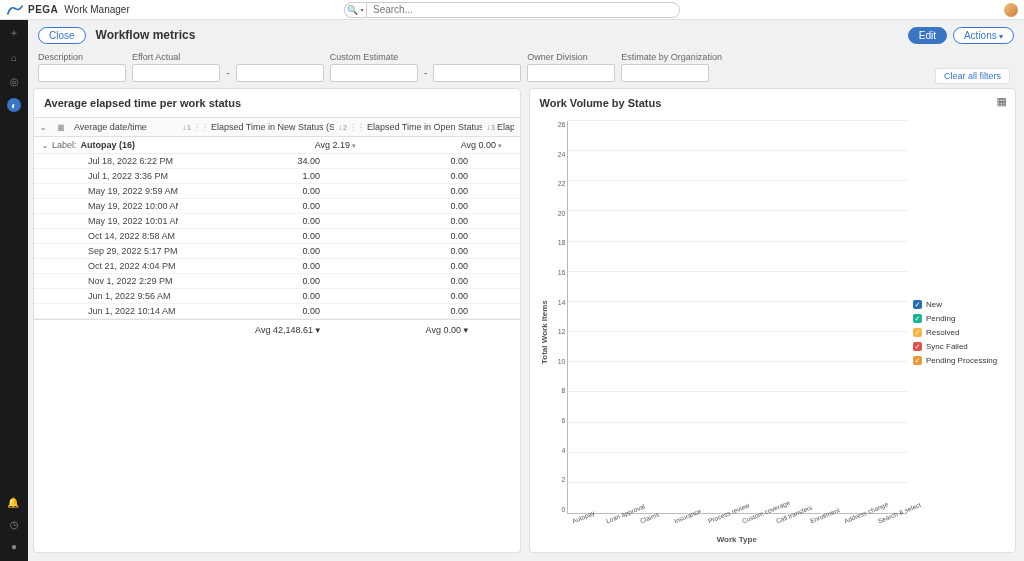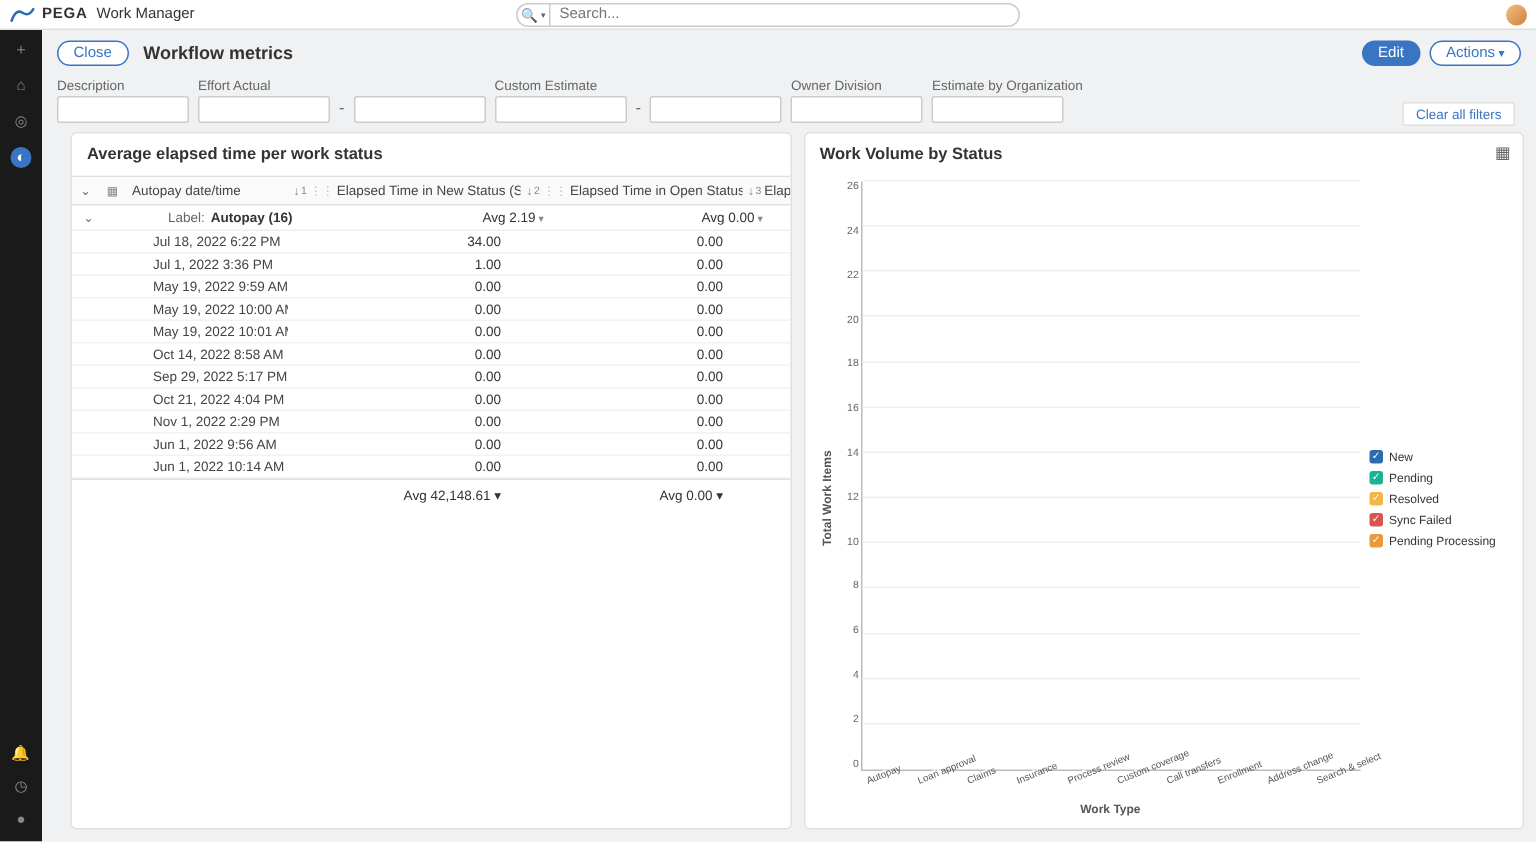--- a/index.html
+++ b/index.html
@@ -27,41 +27,41 @@
 .hdr-right { margin-left: auto; display: flex; gap: 6px; }
 .filter-bar { background: #eff1f3; padding: 2px 10px 6px 10px; display: flex; gap: 6px; align-items: flex-end; position: relative; }
 .filter-group { display: flex; flex-direction: column; gap: 2px; }
 .filter-label { font-size: 9px; color: #666; }
 .filter-input { height: 18px; border: 1px solid #ccc; border-radius: 2px; background: #fff; font-size: 10px; padding: 0 4px; }
 .filter-w1 { width: 88px; }
 .filter-w2 { width: 88px; }
 .filter-w3 { width: 88px; }
 .dash { align-self: flex-end; padding-bottom: 4px; color: #666; }
 .clear-filters { position: absolute; right: 14px; top: 18px; color: #3a75c4; background: #fff; border: 1px solid #e0e0e0; border-radius: 2px; padding: 2px 8px; font-size: 9px; cursor: pointer; }
-.panes { display: flex; gap: 8px; padding: 0 8px 8px 19px; flex: 1; min-height: 0; }
+.panes { display: flex; gap: 8px; padding: 0 8px 8px 5px; flex: 1; min-height: 0; }
 .card { background: #fff; border: 1px solid #e0e0e0; border-radius: 4px; display: flex; flex-direction: column; min-width: 0; }
 .card-left { flex: 1; }
 .card-right { flex: 1; position: relative; }
 .card-title { font-size: 11px; font-weight: 600; padding: 8px 10px; color: #333; }
 .calendar-icon { position: absolute; right: 8px; top: 6px; font-size: 11px; color: #666; }
 .table-wrap { overflow: hidden; font-size: 9px; }
 .thead { display: flex; border-top: 1px solid #e0e0e0; border-bottom: 1px solid #e0e0e0; background: #fafafa; }
 .th { padding: 4px 4px; color: #444; display: flex; align-items: center; gap: 2px; white-space: nowrap; overflow: hidden; }
 .th.c0 { width: 18px; justify-content: center; }
 .th.c1 { width: 18px; justify-content: center; }
 .th.c2 { width: 108px; }
 .th.c3 { width: 156px; }
 .th.c4 { width: 148px; }
 .th.c5 { width: 32px; }
 .sort-ico { font-size: 8px; color: #888; display: inline-flex; align-items: center; gap: 1px; }
 .sort-num { font-size: 7px; }
 .grip { color: #bbb; font-size: 8px; }
 .group-row { display: flex; align-items: center; border-bottom: 1px solid #eee; padding: 3px 4px; }
 .group-row .chev { width: 14px; text-align: center; font-size: 8px; color: #666; }
-.group-label { font-size: 9px; color: #666; margin-right: 4px; margin-left: 46px; }
+.group-label { font-size: 9px; color: #666; margin-right: 4px; }
 .group-name { font-size: 9px; font-weight: 600; }
 .group-avg { margin-left: auto; font-size: 9px; color: #333; display: flex; gap: 10px; }
 .group-avg .cell3 { width: 140px; text-align: right; padding-right: 10px; }
 .group-avg .cell4 { width: 140px; text-align: right; padding-right: 14px; }
 .group-avg .dd::after { content: ' ▾'; font-size: 7px; color: #888; }
 .data-row { display: flex; border-bottom: 1px solid #f2f2f2; }
 .td { padding: 2px 4px; font-size: 9px; color: #333; }
 .td.c0 { width: 18px; }
 .td.c1 { width: 18px; }
 .td.c2 { width: 108px; padding-left: 18px; color: #444; white-space: nowrap; overflow: hidden; }
@@ -176,21 +176,21 @@
           <div class="card-title">Average elapsed time per work status</div>
           <div class="table-wrap">
             <div class="thead">
               <div class="th c0">
                   <span style="font-size:8px;color:#666;">⌄</span>
                 </div>
               <div class="th c1">
                   <span style="font-size:8px;color:#888;">▦</span>
                 </div>
               <div class="th c2">
-                  <span>Autopay date/time</span>
+                  <span>Average date/time</span>
                 </div>
               <div class="th c3">
                   <span class="sort-ico">↓<span class="sort-num">1</span></span>
                   <span class="grip">⋮⋮</span>
                   <span>Elapsed Time in New Status (Seconds)</span>
                 </div>
               <div class="th c4">
                   <span class="sort-ico">↓<span class="sort-num">2</span></span>
                   <span class="grip">⋮⋮</span>
                   <span>Elapsed Time in Open Status (Seconds)</span>

